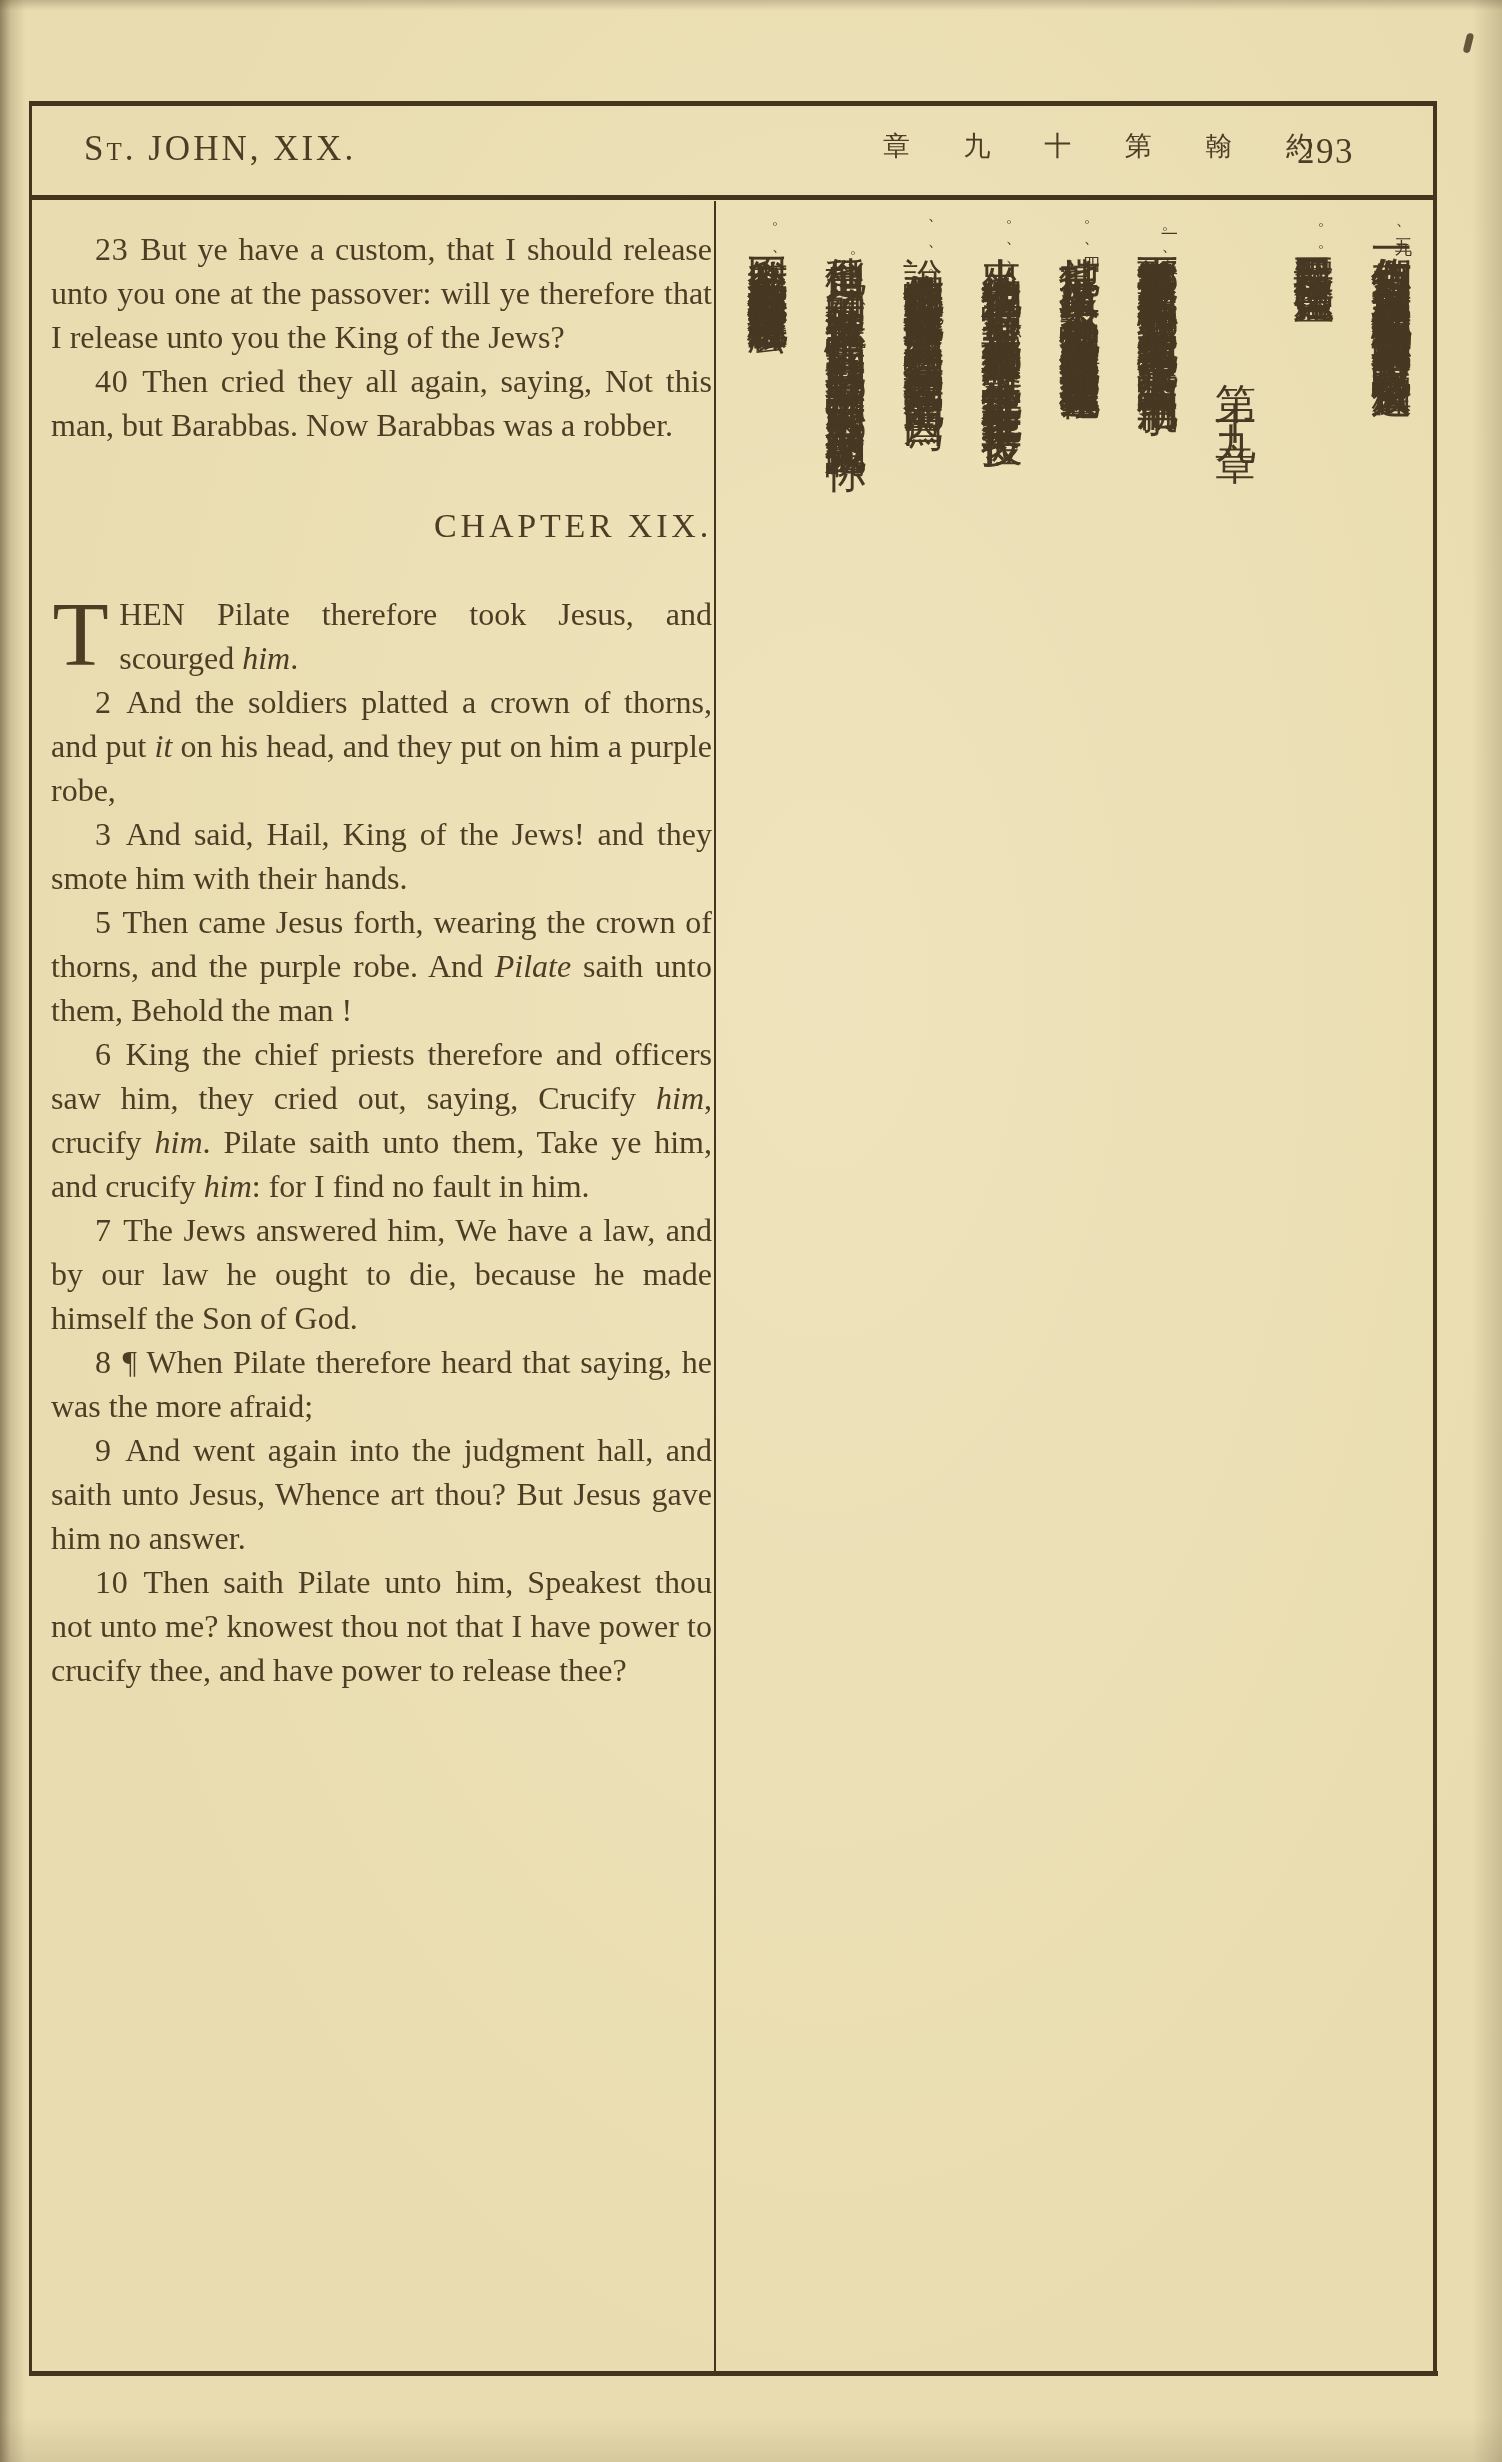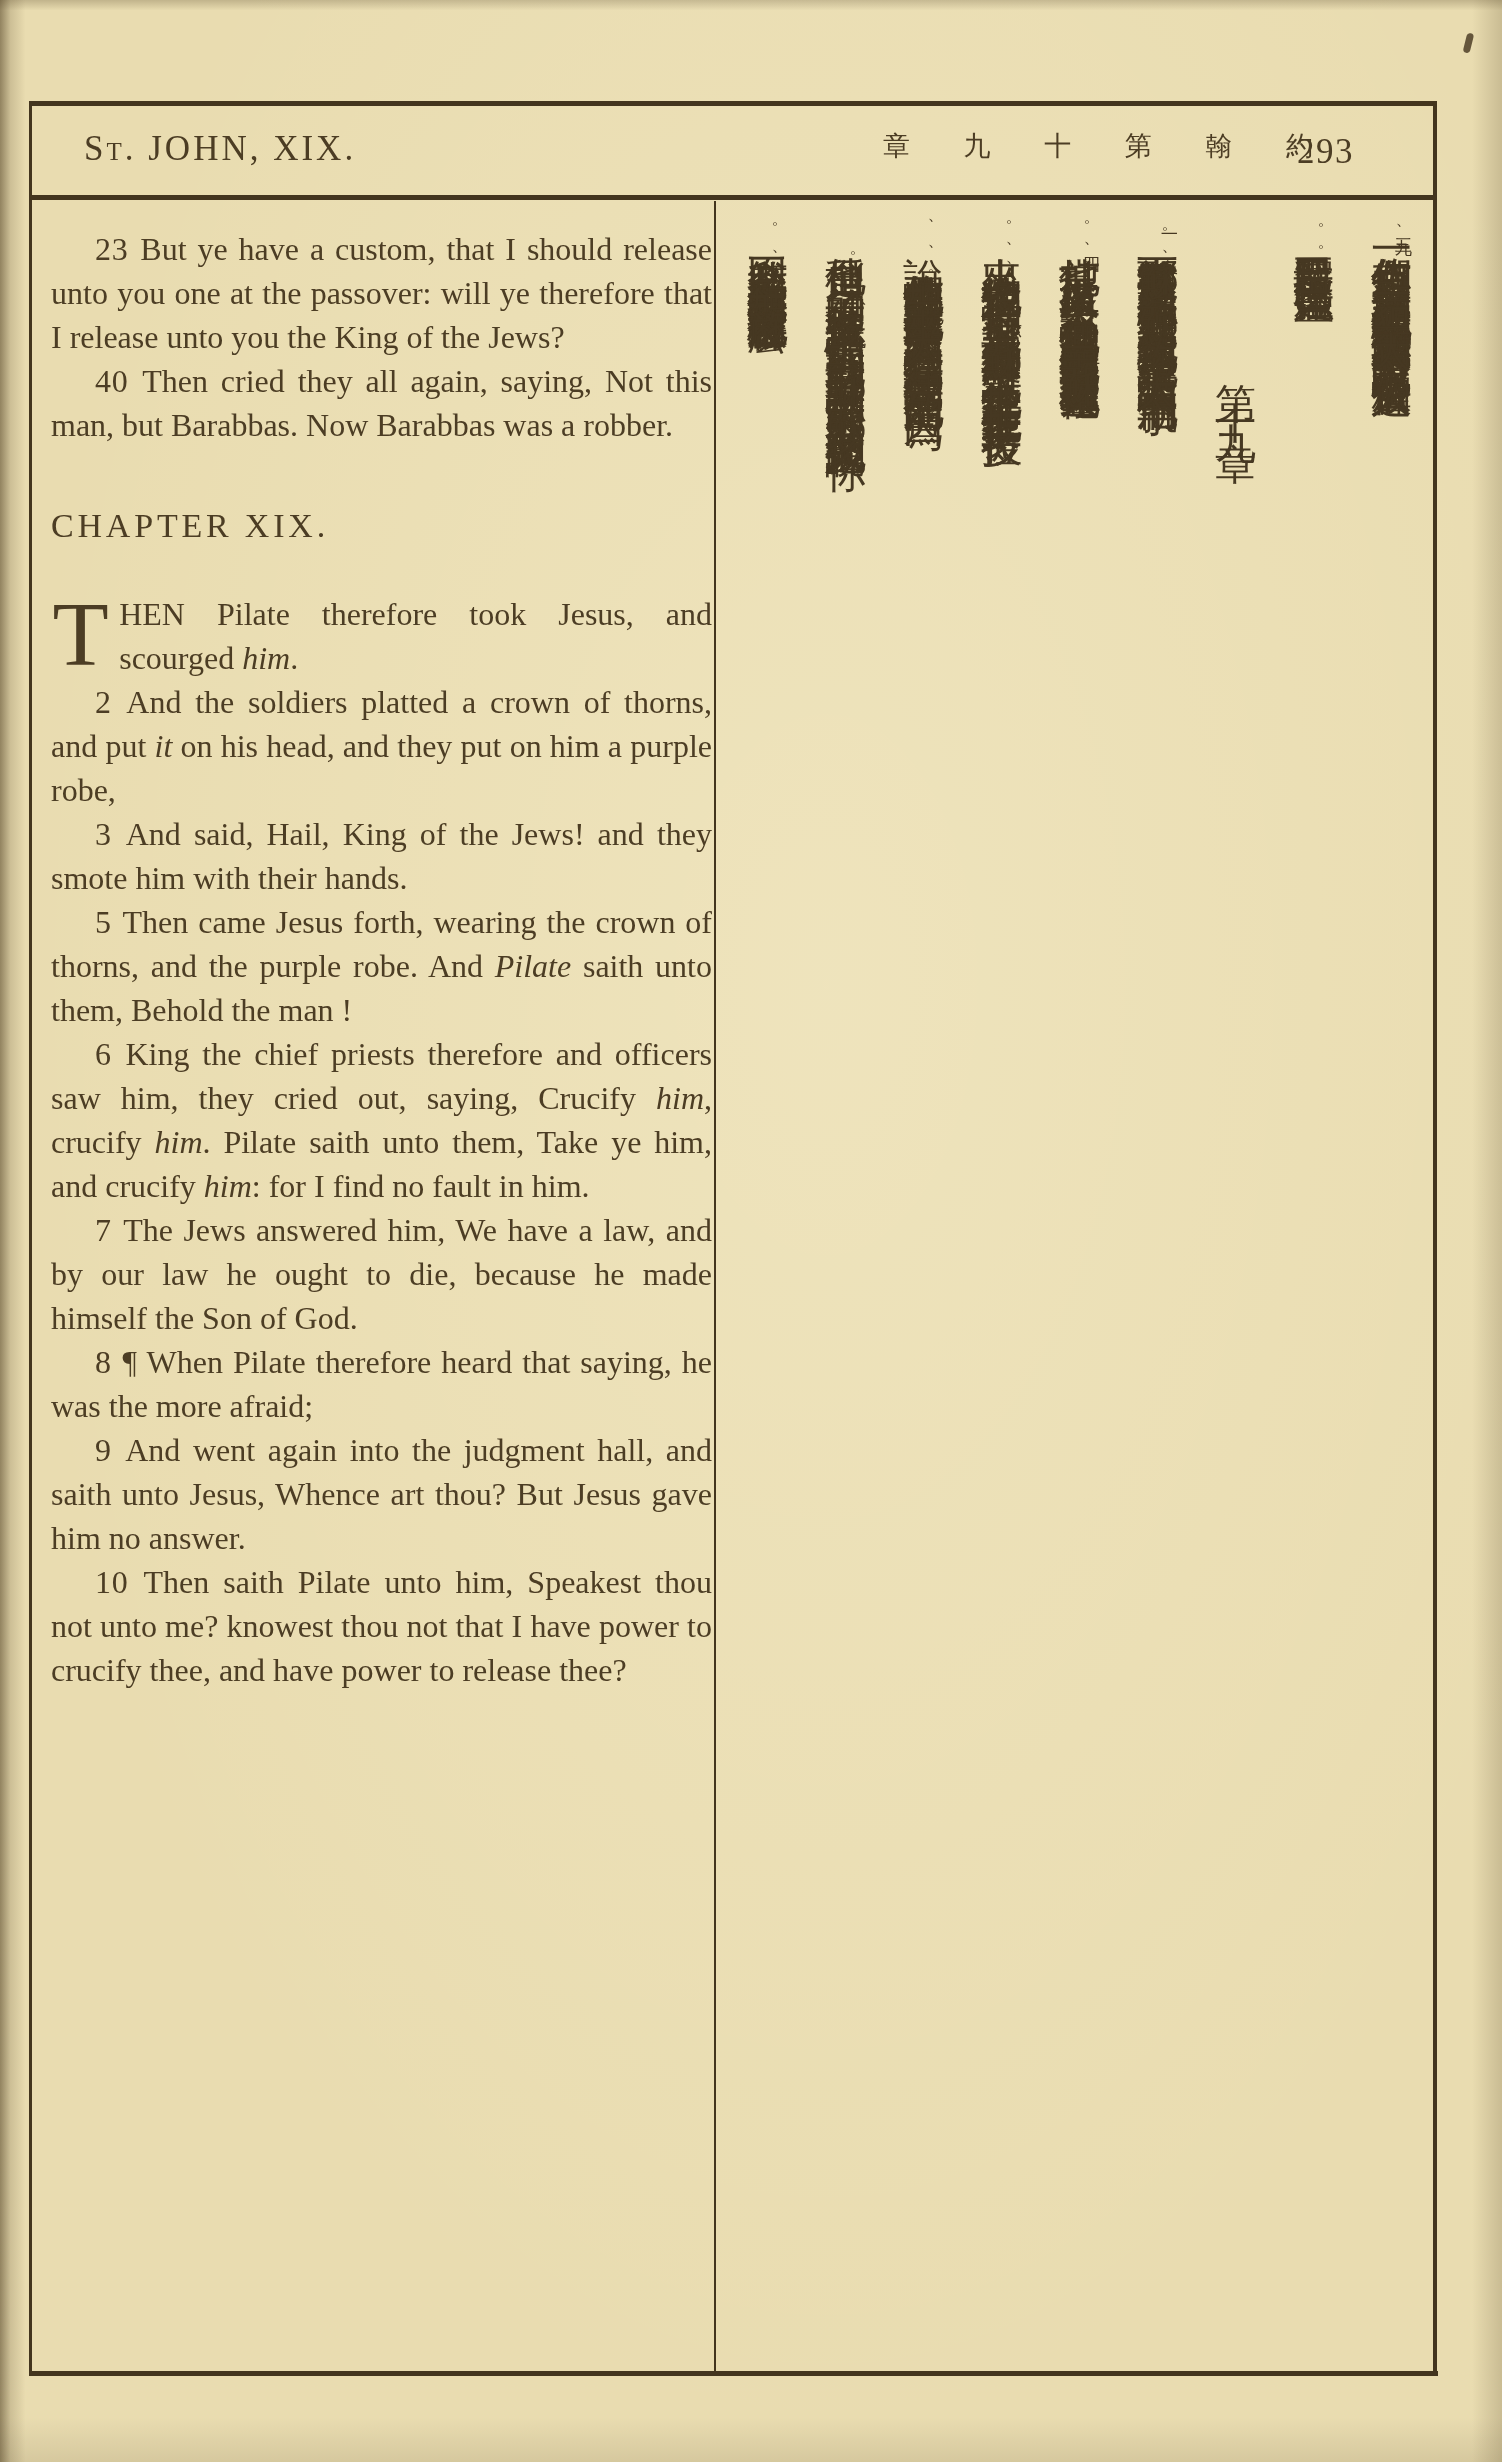--- a/index.html
+++ b/index.html
@@ -43,21 +43,21 @@
     font-size:32px;line-height:44px;text-align:justify;
   }
   .english p.verse{margin:0;text-indent:44px;}
   .english p.verse.dc{text-indent:0;}
   .english .vnum{letter-spacing:0.8px;}
   .english .it{font-style:italic;}
   .english .dropcap{
     float:left;font-size:92px;line-height:78px;padding:3px 10.5px 0 1.5px;
   }
   .chapter{
-    margin:57px 0 44px 0;text-align:left;font-weight:normal;
+    margin:57px 0 44px 0;text-align:right;font-weight:normal;
     font-size:34px;letter-spacing:3.8px;text-indent:0;
   }
 
   
   .chinese{
     position:absolute;left:725px;top:225px;width:706px;height:2156px;
     writing-mode:vertical-rl;
     font-family:"DejaVu Serif","Liberation Serif",serif;
     font-size:41px;color:#463822;
   }

